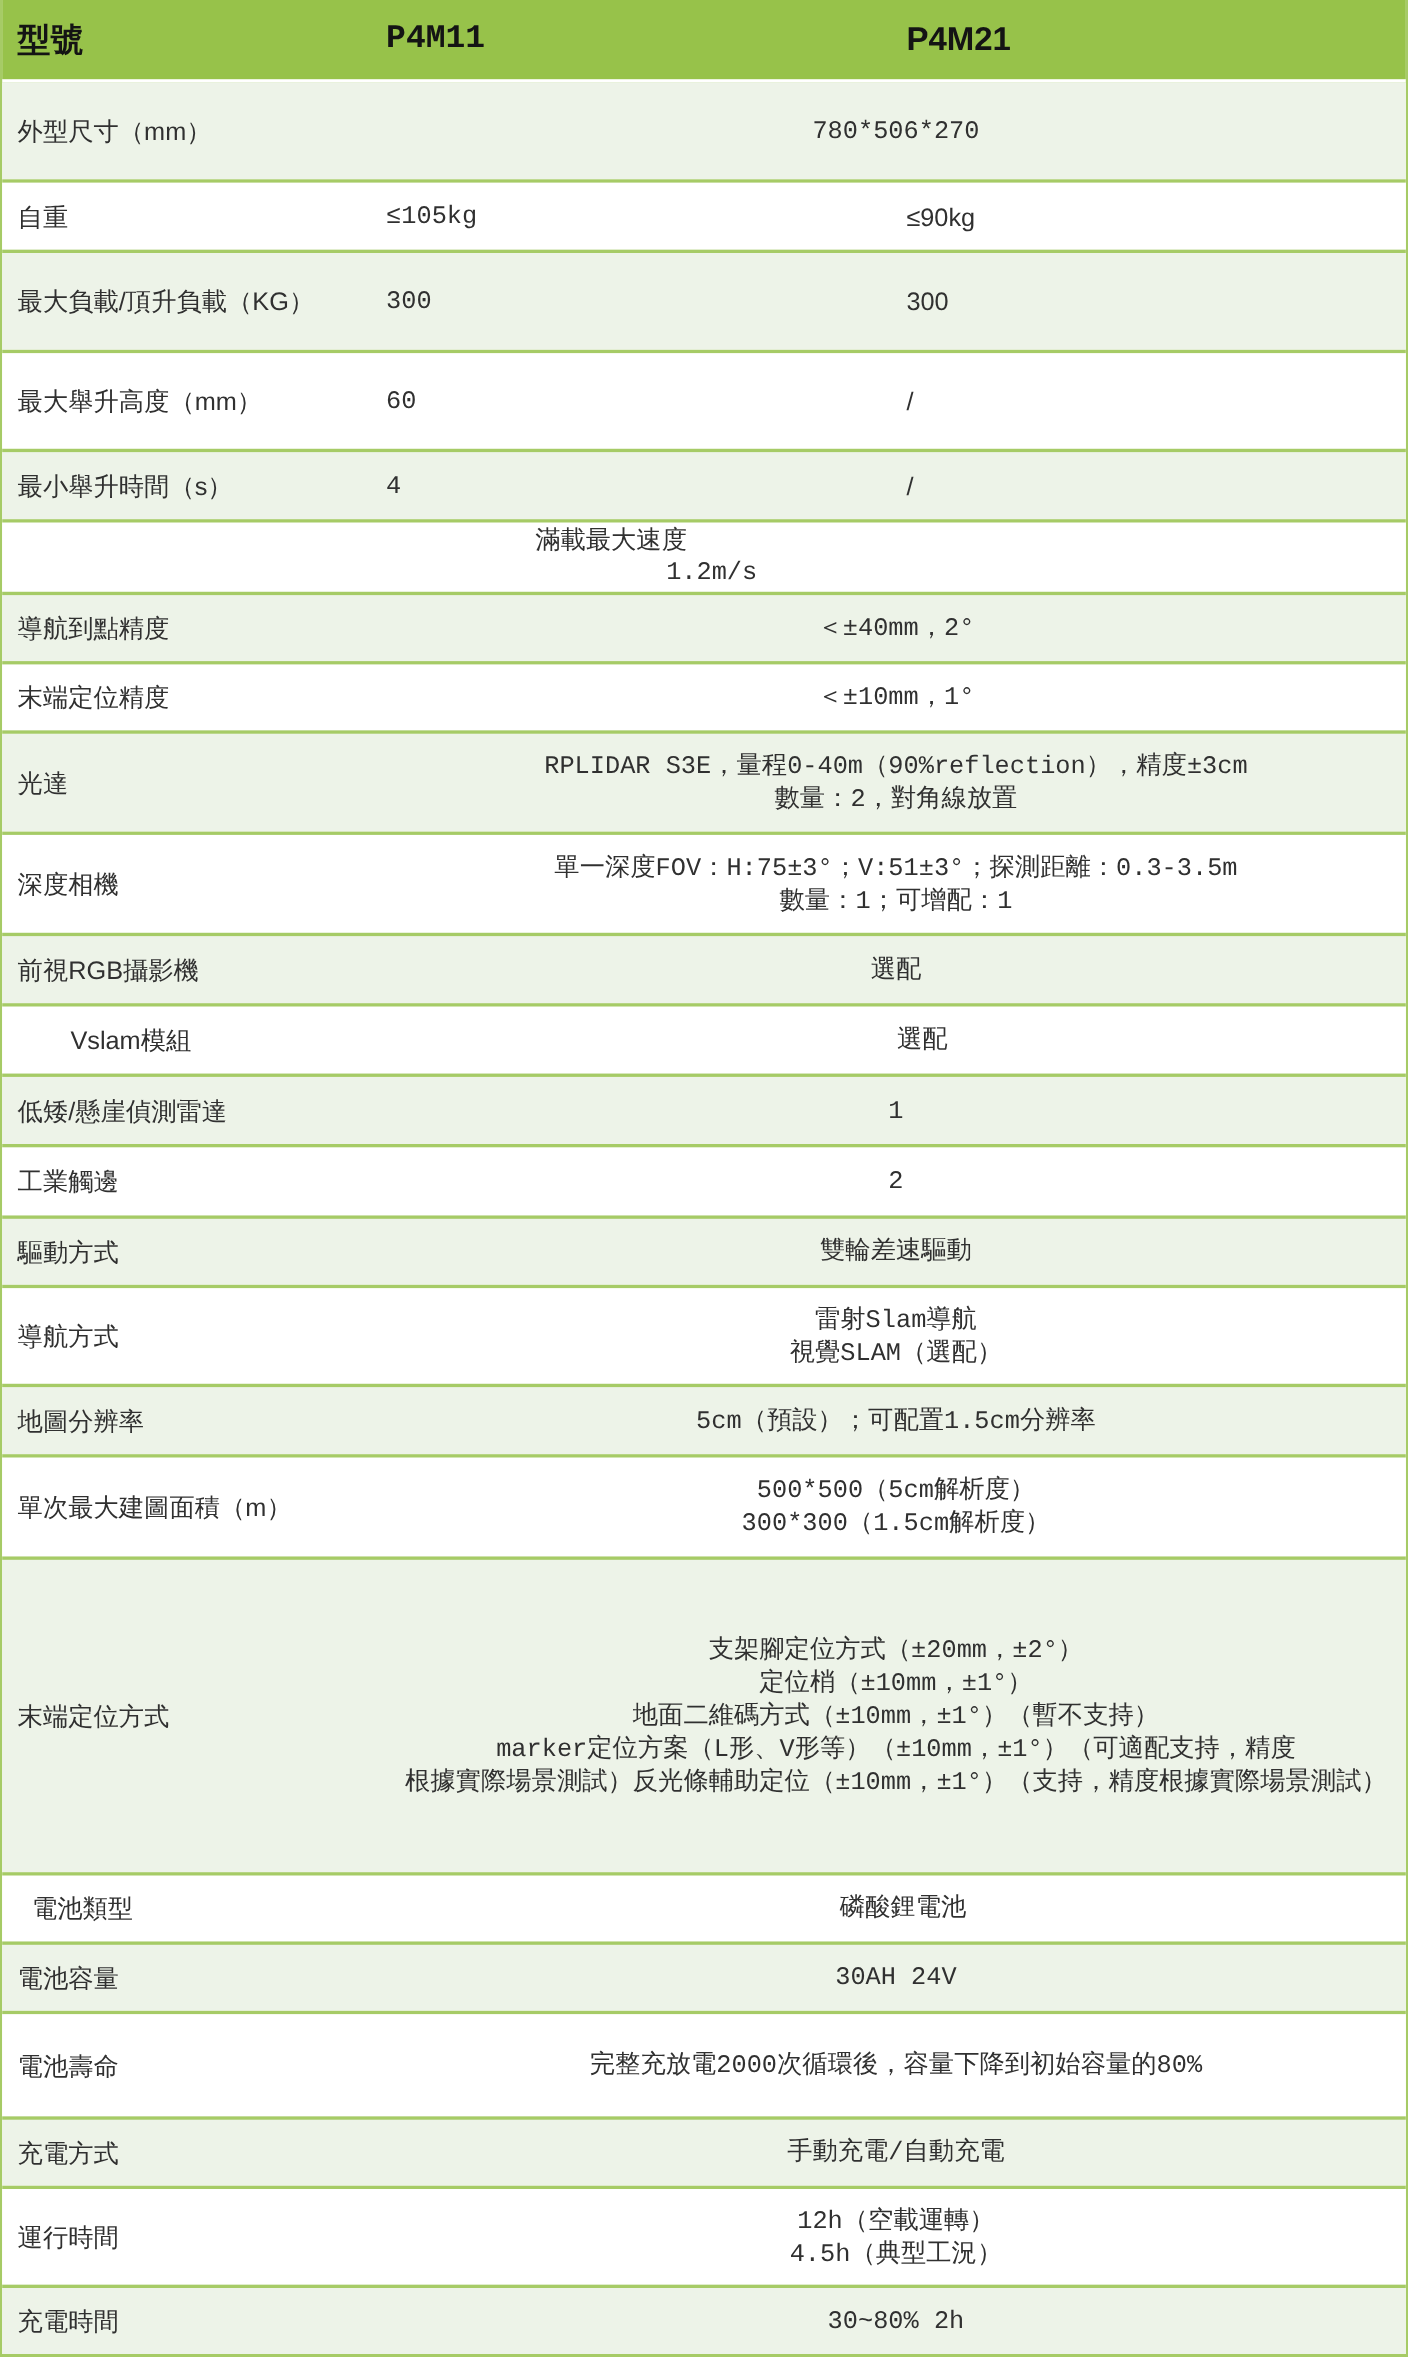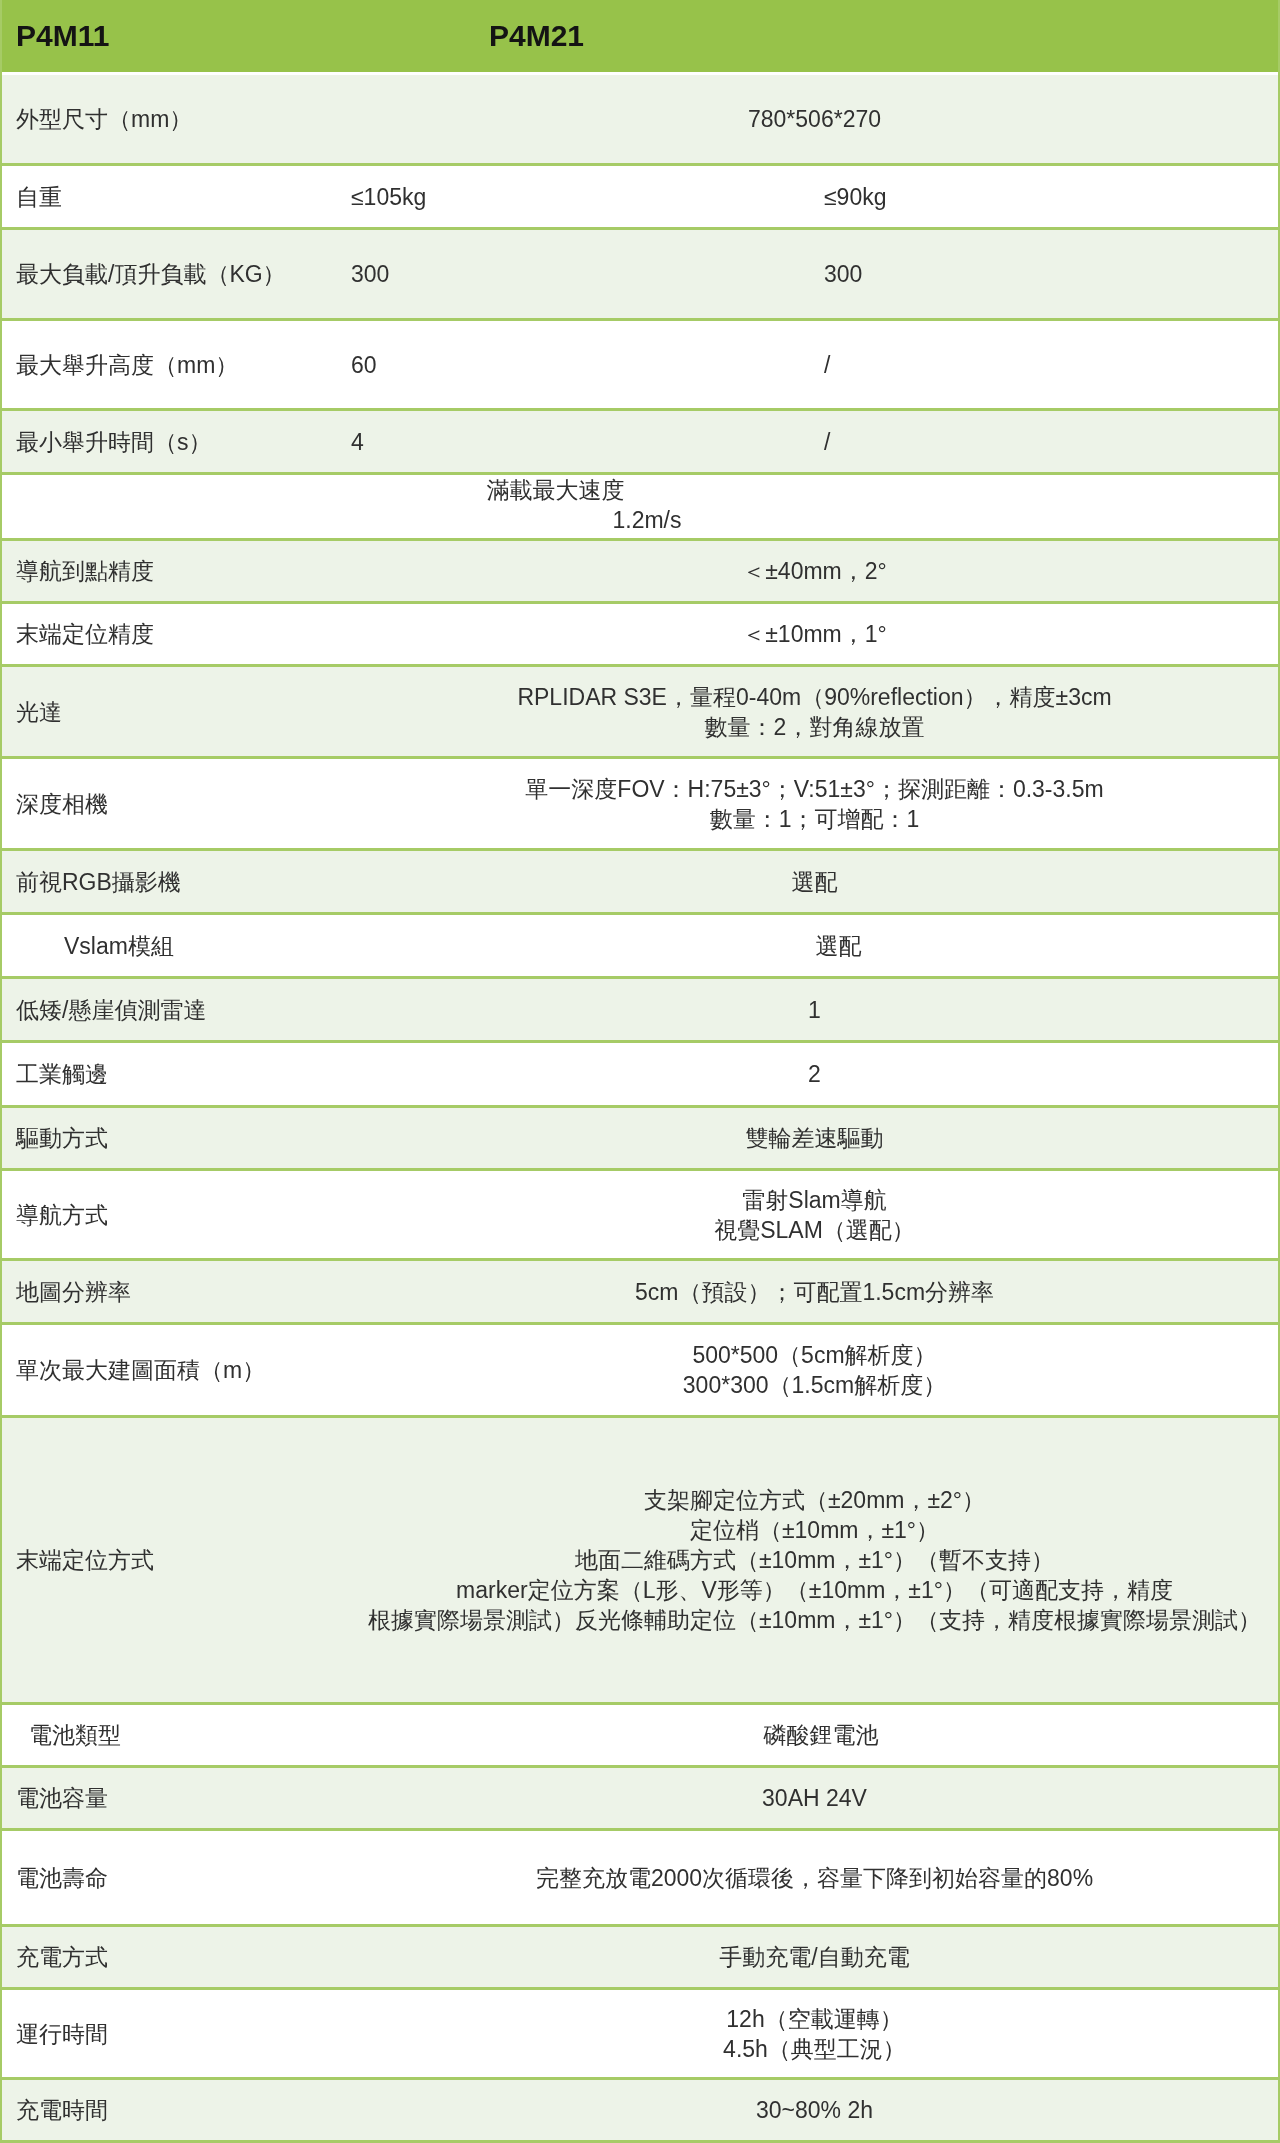--- a/index.html
+++ b/index.html
@@ -18,21 +18,21 @@
     height:72px;
     background:#97C24A;
     border-bottom:3px solid #ffffff;
     font-weight:bold;
     font-size:30px;
     color:#141414;
   }
   
   .c{box-sizing:border-box;}
   .c1{width:335px;padding-left:14px;flex-shrink:0;}
-  .c2{width:473px;padding-left:14px;flex-shrink:0;}
+  .c2{width:473px;padding-left:14px;flex-shrink:0;font-family:Liberation Mono, monospace;}
   .c3{flex:1;padding-left:14px;}
   .c2.span{flex:1;width:auto;text-align:center;}
   
   #rows .row{
     display:flex;
     align-items:center;
     background:#ffffff;
     font-size:23px;
     line-height:30px;
   }
@@ -63,20 +63,21 @@
   #rows .row:nth-child(23){min-height:60px;}
   #rows .row:nth-child(24){min-height:87px;}
   #rows .row:nth-child(25){min-height:60px;}
   .line{white-space:nowrap;}
 </style>
 </head>
 <body>
 
 <div class="spec-table">
   <div class="hrow">
+    <div class="c c1">型號</div>
     <div class="c c2">P4M11</div>
     <div class="c c3">P4M21</div>
   </div>
   <div id="rows">
       <div class="row">
         <div class="c c1">外型尺寸（mm）</div>
         <div class="c c2 span">
           <div class="line">780*506*270</div>
         </div>
       </div>

